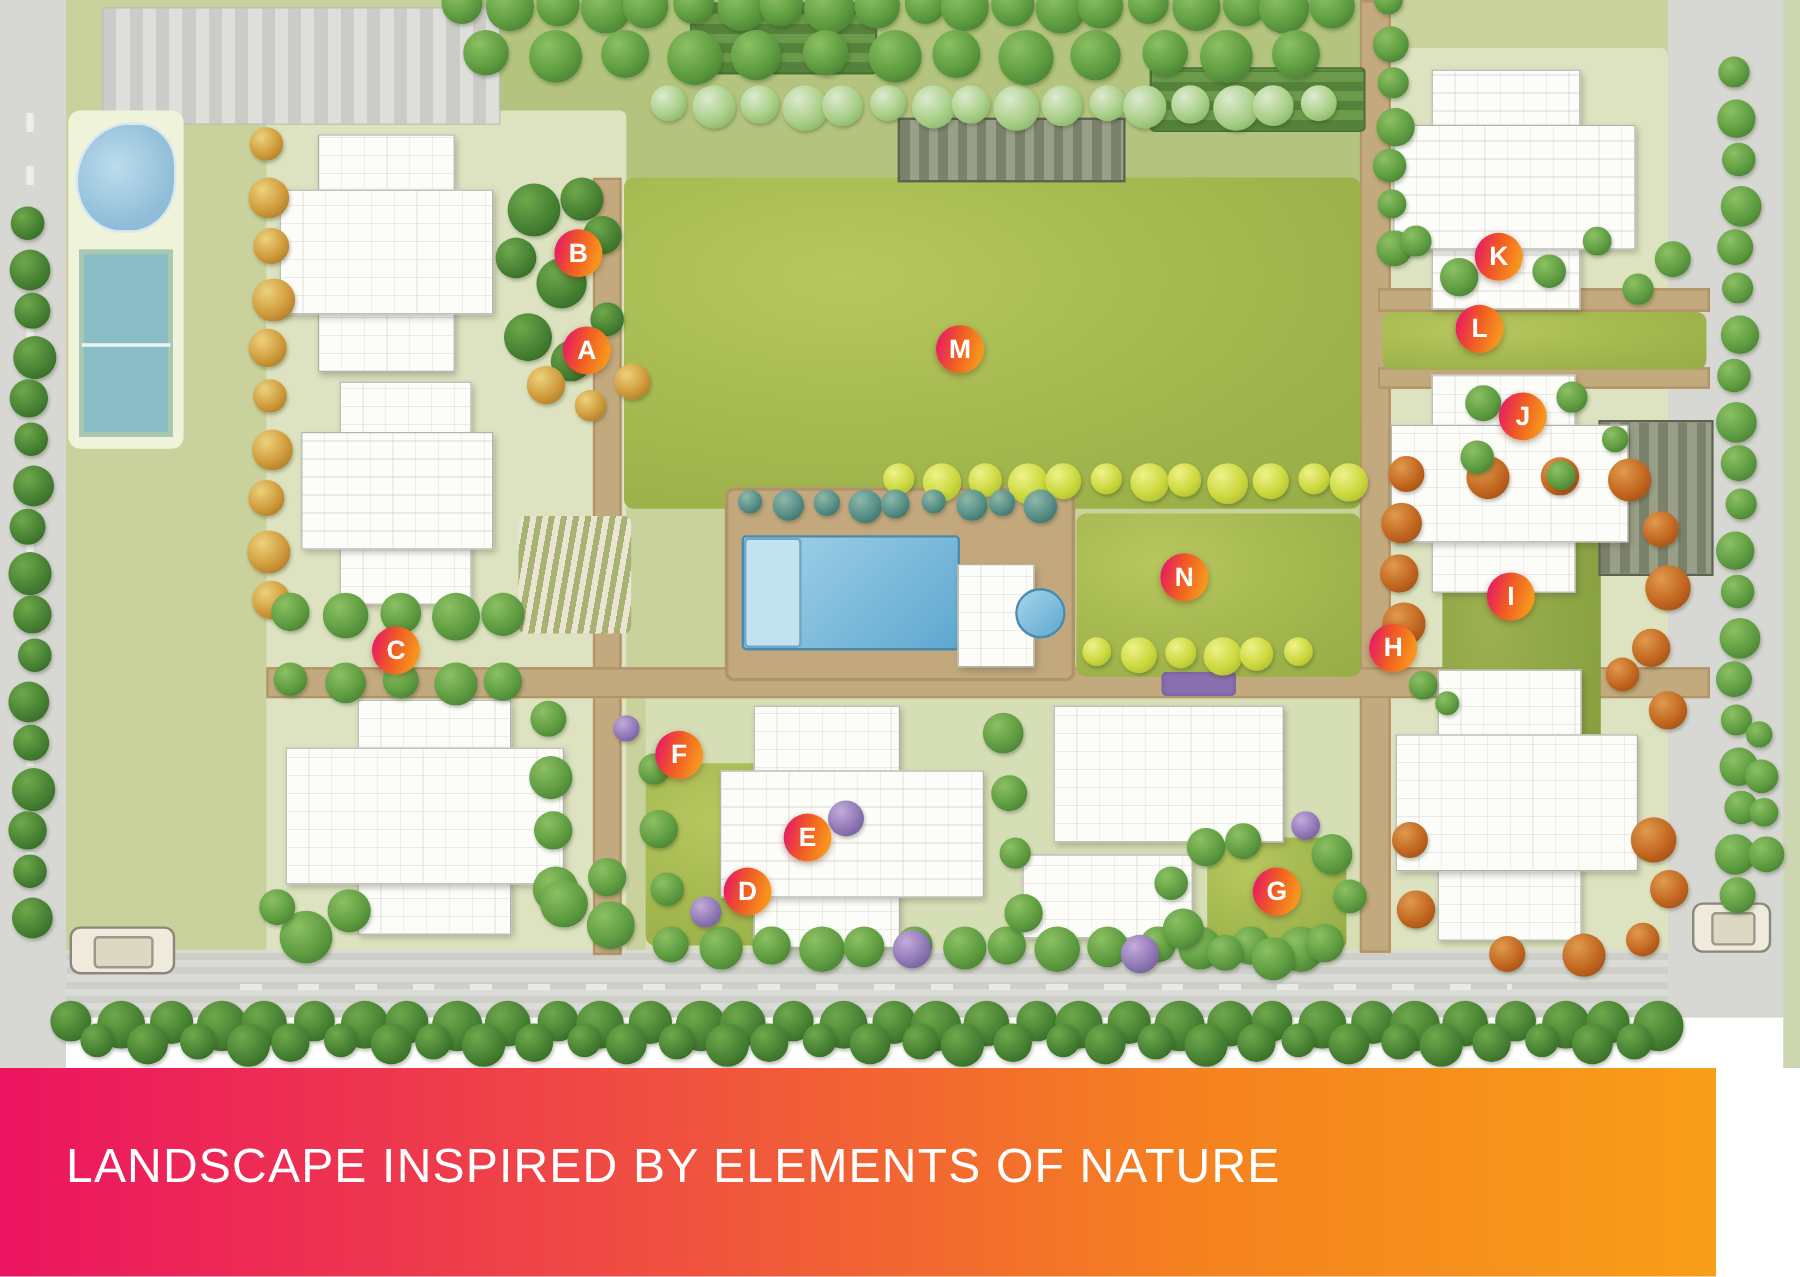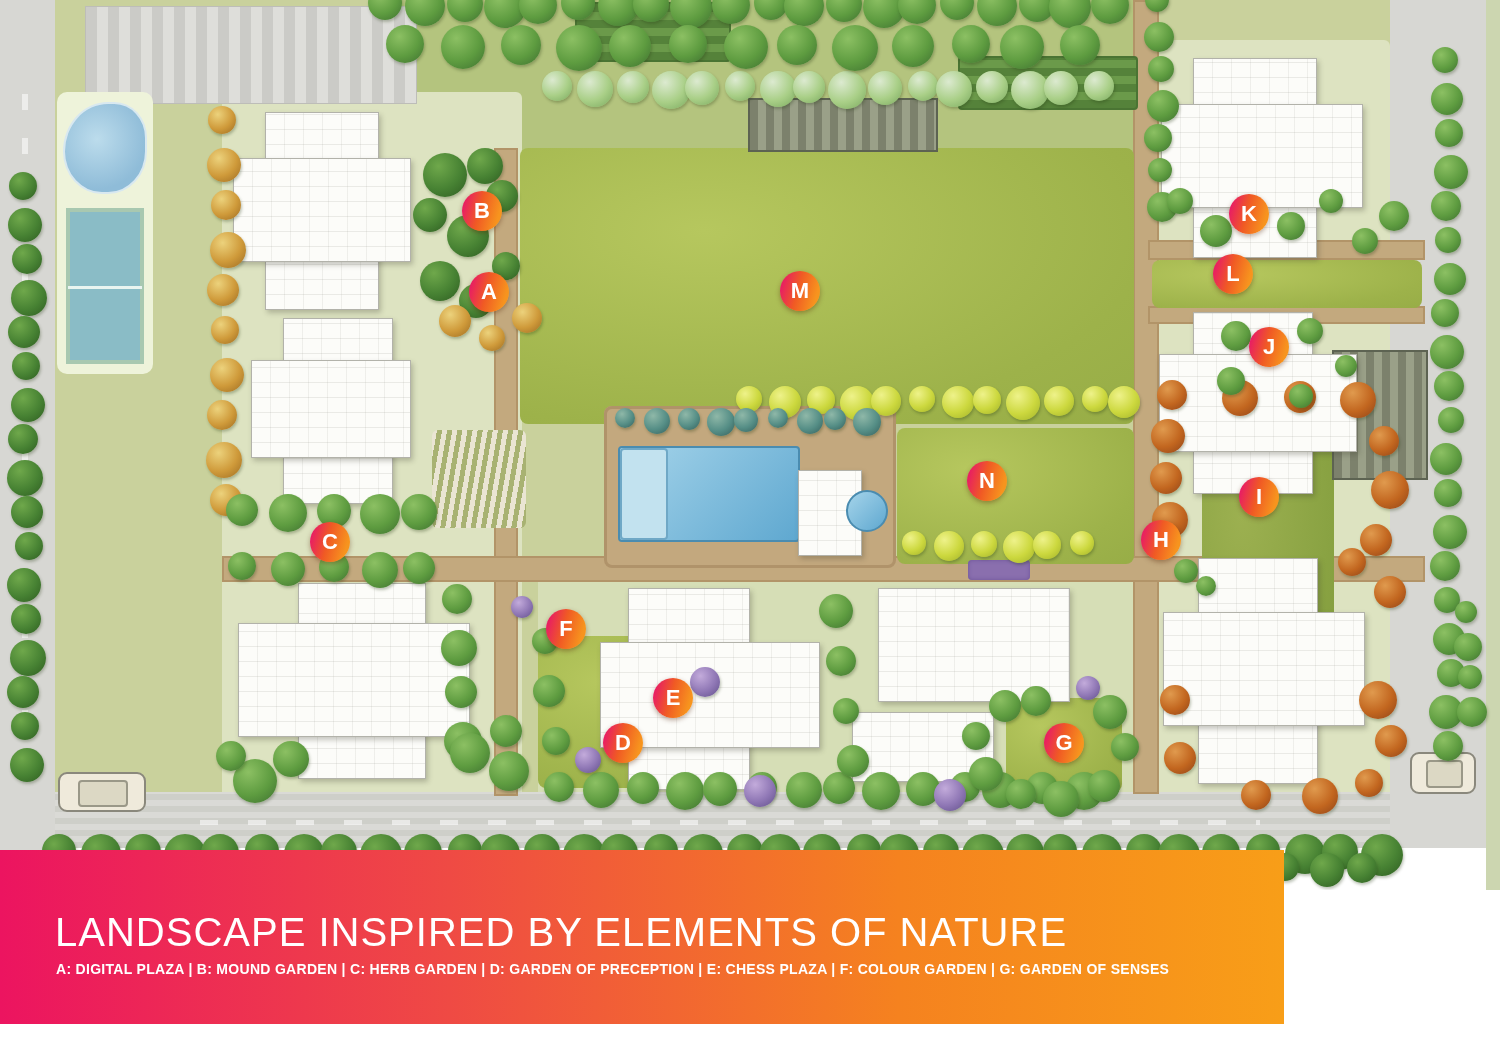--- a/index.html
+++ b/index.html
@@ -41,21 +41,21 @@
   .car{background:#efeadb;border:2px solid #8a887c;border-radius:9px;}
   .car::after{content:'';position:absolute;left:22%;top:16%;width:54%;height:64%;border:2px solid #9a9888;border-radius:4px;background:#dcd8c4;}
   .dashes-v{background:repeating-linear-gradient(0deg,#ffffff 0 16px,transparent 16px 44px);opacity:.55;}
   .dashes-h{background:repeating-linear-gradient(90deg,#ffffff 0 18px,transparent 18px 48px);opacity:.55;}
   .tree{position:absolute;border-radius:50%;box-shadow:1px 2px 3px rgba(40,60,20,.30);}
   
   .marker{position:absolute;width:40px;height:40px;border-radius:50%;display:flex;align-items:center;
           justify-content:center;font-weight:700;font-size:22px;line-height:1;
           box-shadow:0 2px 5px rgba(80,30,0,.38);z-index:60;}
   
-  .banner{position:absolute;left:0;top:850px;width:1284px;height:174px;color:#fff;}
+  .banner{position:absolute;left:0;top:890px;width:1430px;height:174px;color:#fff;}
   .banner-title{position:absolute;left:55px;top:60px;font-size:40px;font-weight:400;letter-spacing:1px;white-space:nowrap;}
   .banner-legend{position:absolute;left:56px;font-size:14px;font-weight:700;letter-spacing:.3px;white-space:nowrap;}
   .legend-1{top:111px;}
   .legend-2{top:139px;}
 </style>
 </head>
 <body>
 
 <div class="stage">
   <div class="map" id="map">
@@ -463,15 +463,14 @@
           <span>M</span>
         </div>
         <div class="marker" style="left: 967px; top: 461px; background: linear-gradient(105deg, rgb(232, 30, 99) 10%, rgb(240, 90, 36) 45%, rgb(247, 148, 30) 85%); color: rgb(255, 255, 255);">
           <span>N</span>
         </div>
       </div>
   </div>
 
   <div class="banner" id="banner" style="background: linear-gradient(90deg, rgb(236, 20, 96) 0%, rgb(239, 74, 68) 35%, rgb(245, 130, 31) 70%, rgb(248, 158, 24) 100%); color: rgb(255, 255, 255);">
     <div class="banner-title">LANDSCAPE INSPIRED BY ELEMENTS OF NATURE</div>
-    <div class="banner-legend legend-1">A: DIGITAL PLAZA | B: MOUND GARDEN | C: HERB GARDEN | D: GARDEN OF PRECEPTION | E: CHESS PLAZA | F: COLOUR GARDEN | G: GARDEN OF SENSES</div>
   </div>
 </div>
 
 </body></html>

